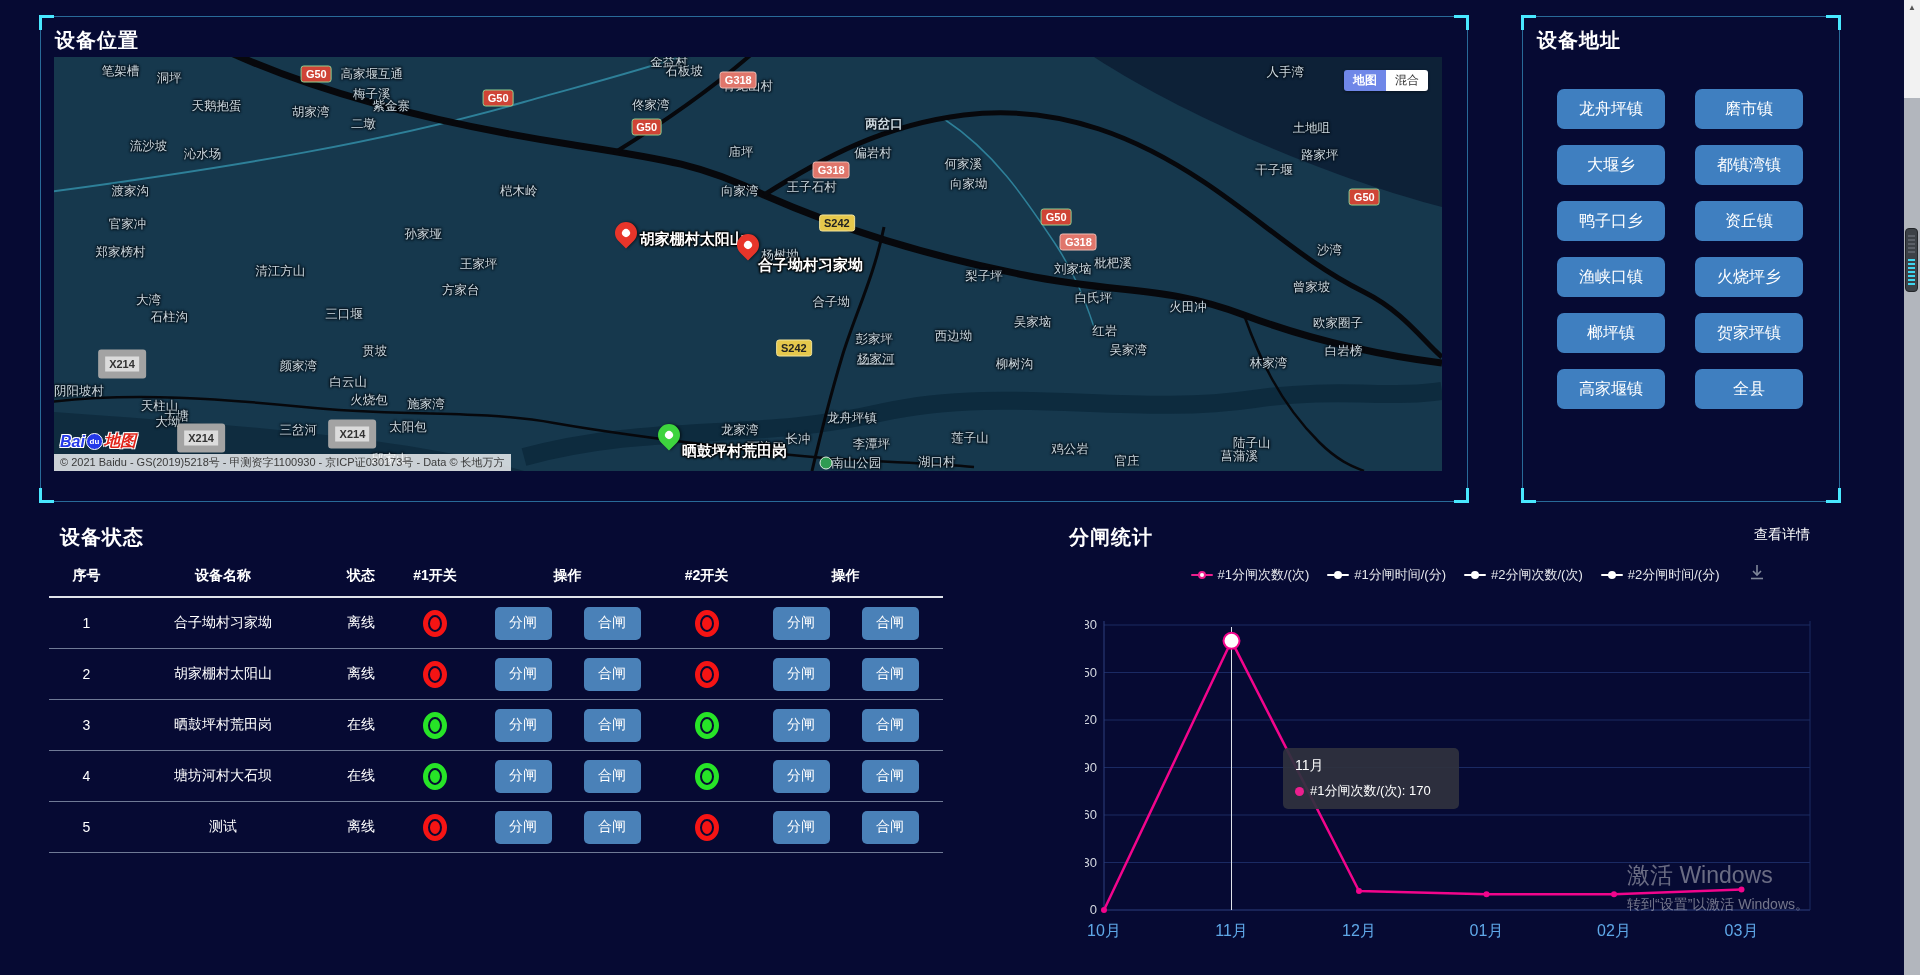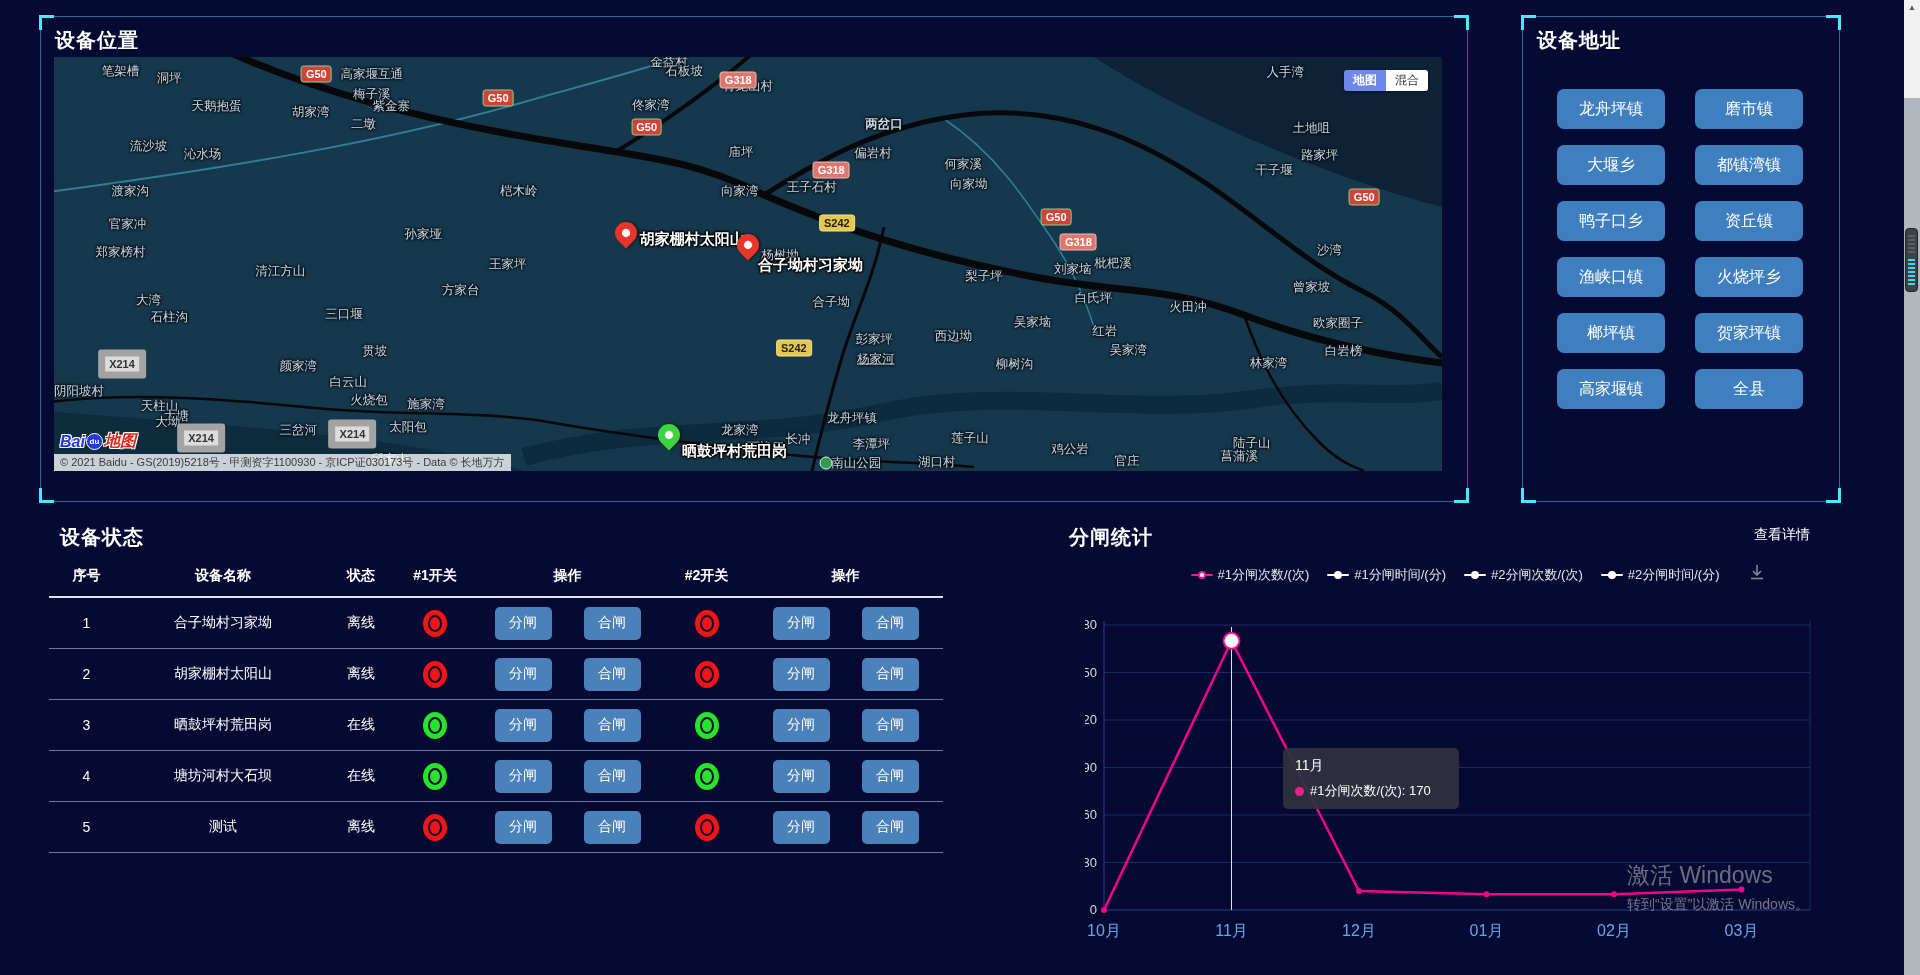--- a/index.html
+++ b/index.html
@@ -153,21 +153,21 @@
         <span class="mlabel" style="left: 16.3%; top: 51.6%;">清江方山</span>
         <span class="mlabel" style="left: 1.8%; top: 80.7%;">阴阳坡村</span>
         <span class="mlabel" style="left: 7.6%; top: 84.3%;">天柱山</span>
         <span class="mlabel" style="left: 8.8%; top: 86.7%;">大塘</span>
         <span class="mlabel" style="left: 23.1%; top: 70.9%;">贯坡</span>
         <span class="mlabel" style="left: 17.6%; top: 74.6%;">颜家湾</span>
         <span class="mlabel" style="left: 21.2%; top: 78.5%;">白云山</span>
         <span class="mlabel" style="left: 22.7%; top: 82.8%;">火烧包</span>
         <span class="mlabel" style="left: 26.8%; top: 83.8%;">施家湾</span>
         <span class="mlabel" style="left: 20.9%; top: 62%;">三口堰</span>
-        <span class="mlabel" style="left: 30.6%; top: 50.1%; margin-left: 29px;">王家坪</span>
+        <span class="mlabel" style="left: 30.6%; top: 50.1%;">王家坪</span>
         <span class="mlabel" style="left: 29.3%; top: 56.2%;">方家台</span>
         <span class="mlabel" style="left: 26.6%; top: 42.8%;">孙家垭</span>
         <span class="mlabel" style="left: 30.6%; top: 32.4%; margin-left: 40px;">桤木岭</span>
         <span class="mlabel" style="left: 44.3%; top: 1.2%;">金益村</span>
         <span class="mlabel" style="left: 45.4%; top: 3.5%;">石板坡</span>
         <span class="mlabel" style="left: 50%; top: 7.1%;">青龙山村</span>
         <span class="mlabel" style="left: 43%; top: 11.6%;">佟家湾</span>
         <span class="mlabel" style="left: 59.8%; top: 16.3%; font-weight: bold;">两岔口</span>
         <span class="mlabel" style="left: 49.5%; top: 23%;">庙坪</span>
         <span class="mlabel" style="left: 59%; top: 23.2%;">偏岩村</span>

